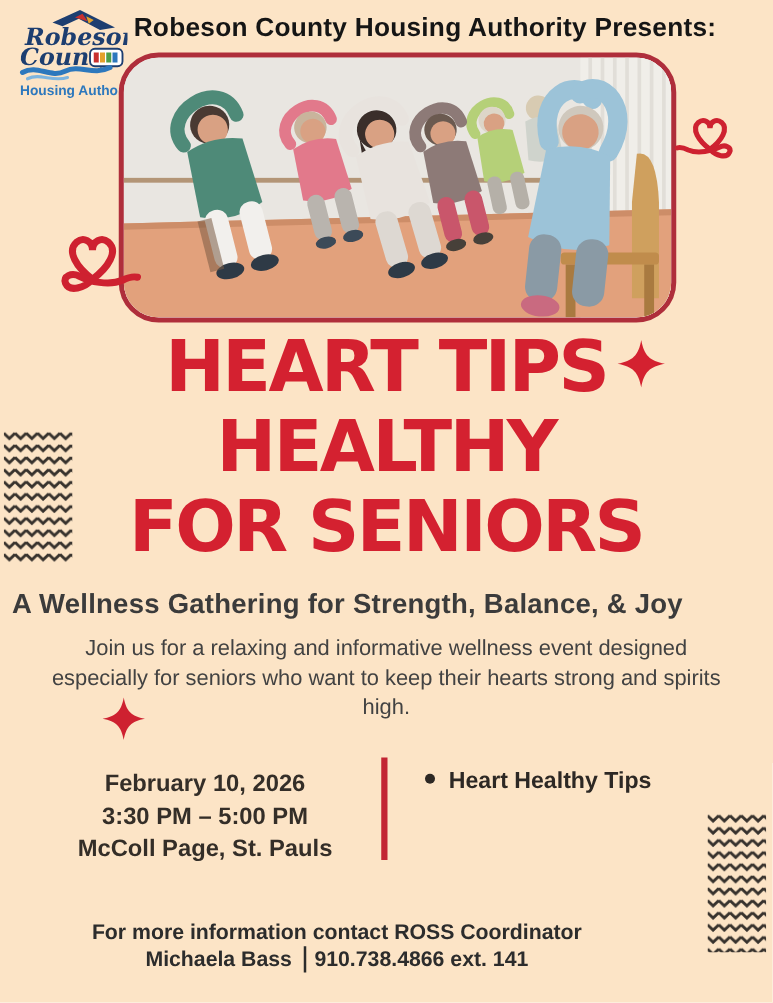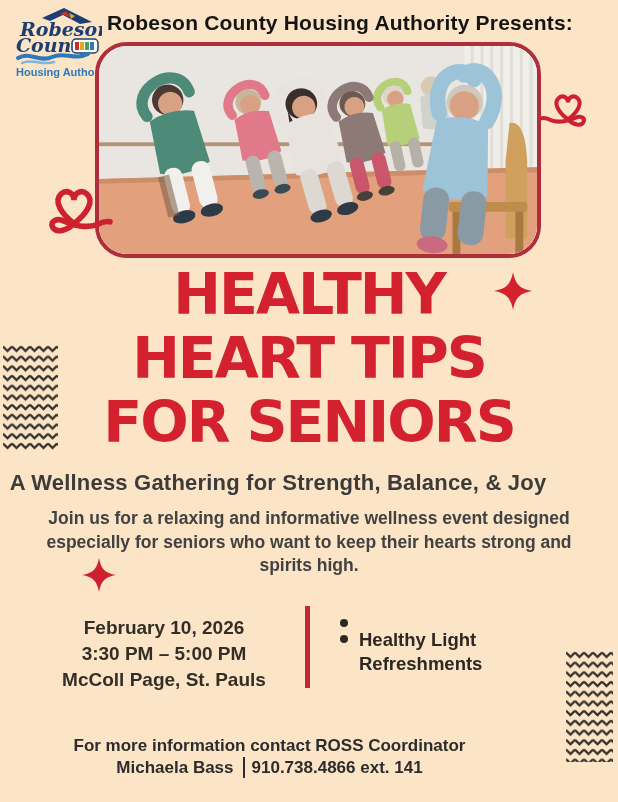--- a/index.html
+++ b/index.html
@@ -37,21 +37,21 @@
     font-family:"DejaVu Sans", "Liberation Sans", sans-serif;
     font-weight:bold; font-size:57px; line-height:64px; letter-spacing:-2px;
   }
   
   .subtitle {
     position:absolute; left:0; top:470px; width:556px; text-align:center;
     font-size:22px; font-weight:600; color:#3b3b3b; letter-spacing:0.2px;
   }
   .description {
     position:absolute; left:28px; top:507px; width:562px; text-align:center;
-    font-size:17.5px; line-height:23.5px; font-weight:700; color:#424242;
+    font-size:17.5px; line-height:23.5px; font-weight:400; color:#424242;
   }
   
   .event-block {
     position:absolute; left:38px; top:615px; width:252px; text-align:center;
     font-size:19px; font-weight:bold; color:#342e28; line-height:26px;
   }
   .info-divider {
     position:absolute; left:305px; top:606px; width:5px; height:82px;
     background:#c22533;
   }
@@ -230,22 +230,22 @@
   <svg class="zigzag-right" width="47" height="112">
     <defs>
       <pattern id="zzR" width="9" height="9.7" patternUnits="userSpaceOnUse">
         <path d="M0,2.5 L4.5,6.8 L9,2.5" fill="none" stroke="#37322d" stroke-width="2.3"></path>
       </pattern>
     </defs>
     <rect width="47" height="112" fill="url(#zzR)"></rect>
   </svg>
 
   <div class="title">
+    <div>HEART TIPS</div>
     <div>HEALTHY</div>
-    <div>HEART TIPS</div>
     <div>FOR SENIORS</div>
   </div>
   <svg class="sparkle-title" viewBox="0 0 34 34">
     <path d="M17,0 C19,11 23,15 34,17 C23,19 19,23 17,34 C15,23 11,19 0,17 C11,15 15,11 17,0 Z" fill="#d42130"></path>
   </svg>
 
   <div class="subtitle">A Wellness Gathering for Strength, Balance, &amp; Joy</div>
   <div class="description">Join us for a relaxing and informative wellness event designed especially for seniors who want to keep their hearts strong and spirits high.</div>
 
   <svg class="sparkle-small" viewBox="0 0 34 34">
@@ -256,24 +256,21 @@
     <div>February 10, 2026</div>
     <div>3:30 PM – 5:00 PM</div>
     <div>McColl Page, St. Pauls</div>
   </div>
 
   <div class="info-divider"></div>
 
   <div class="highlights">
     <div class="bullet-item">
       <span class="bullet-dot"></span>
-    </div>
-    <div class="bullet-item wrap">
-      <span class="bullet-dot"></span>
-      <span class="bullet-label">Healthy Light Refreshments</span>
+      <span class="bullet-label">Heart Healthy Tips</span>
     </div>
   </div>
 
   <div class="contact">
     <div>For more information contact ROSS Coordinator</div>
     <div>
       <span>Michaela Bass</span><span class="pipe"></span><span>910.738.4866 ext. 141</span>
     </div>
   </div>
 

